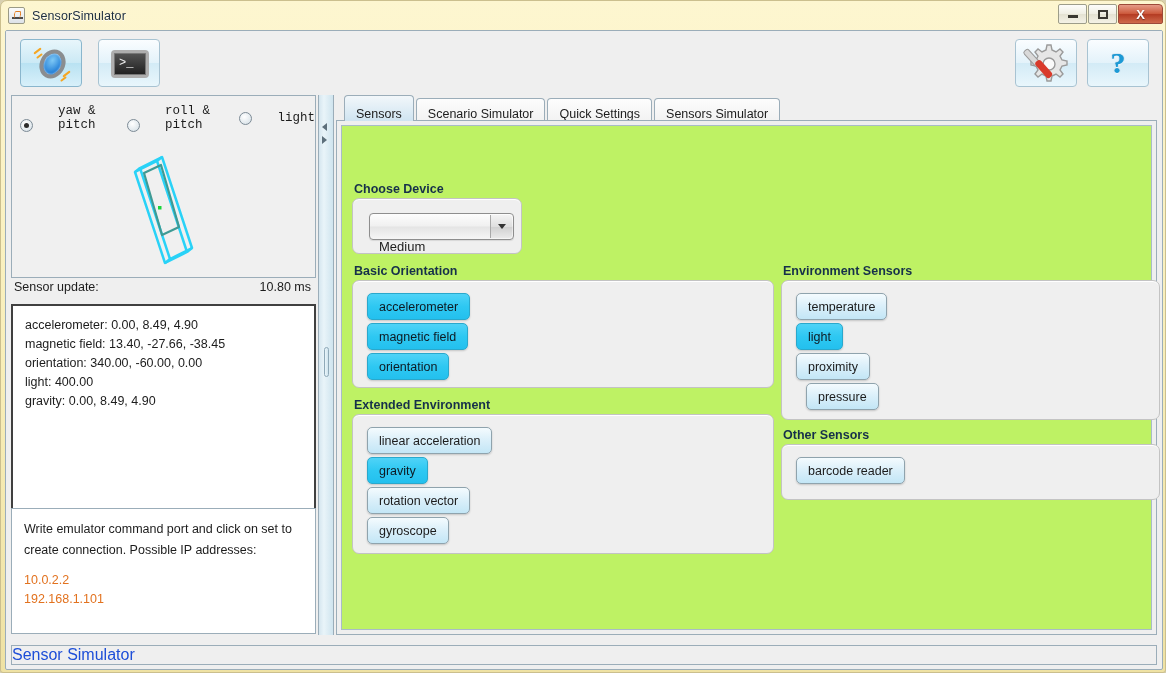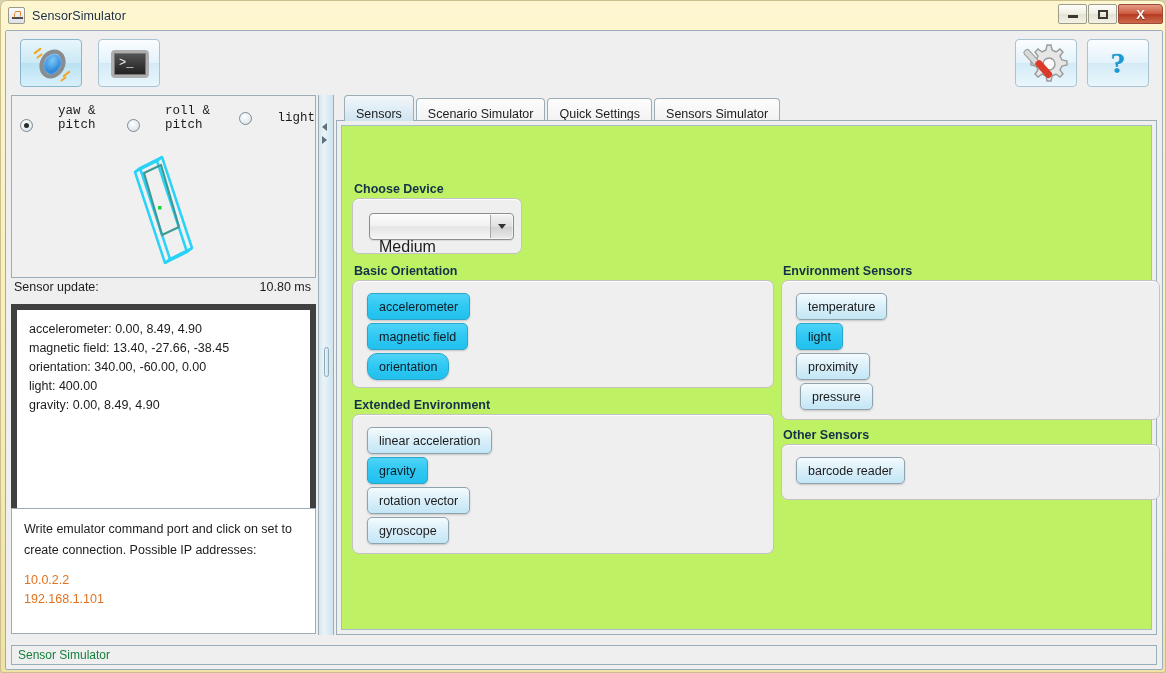--- a/index.html
+++ b/index.html
@@ -176,21 +176,21 @@
 
   #sensor-update-bar {
     position:absolute; left:0; top:185px; width:305px; height:22px;
     display:flex; align-items:flex-start; justify-content:space-between;
     padding: 0 5px 0 3px;
     font-size: 12.5px; color:#1c1c1c;
   }
 
   #readout {
     position:absolute; left:0; top:209px; width:305px; height:238px;
-    background:#ffffff; border:6px solid #404040;
+    background:#ffffff; border:2px solid #404040;
     padding: 10px 12px; overflow:hidden;
   }
   #readout div { font-size: 12.5px; color:#1c1c1c; line-height: 19px; white-space: nowrap; }
 
   #msgbox {
     position:absolute; left:0; top:413px; width:305px; height:126px;
     background:#ffffff; border:1px solid #9badb9;
     padding: 10px 12px; overflow:hidden;
   }
   #msgbox .txt { font-size: 12.5px; color:#1c1c1c; line-height: 21px; }
@@ -262,21 +262,21 @@
 
   
   #combo {
     position:absolute; left: 16px; top: 14px;
     width: 145px; height: 27px;
     border: 1px solid #8e8e8e; border-radius: 4px;
     background: linear-gradient(180deg,#fdfdfd 0%,#f0f0f0 48%,#e4e4e4 52%,#f6f6f6 100%);
     display:flex; align-items:center; cursor:pointer;
     box-shadow: 0 1px 1px rgba(0,0,0,.1);
   }
-  #combo .val { font-size: 16px; color:#1c1c1c; margin-left: 9px; margin-top: 40px; }
+  #combo .val { font-size: 13px; color:#1c1c1c; margin-left: 9px; margin-top: 40px; }
   #combo .arrowbox {
     position:absolute; right: 1px; top: 1px; width: 22px; height: 23px;
     border-left: 1px solid #a8a8a8; border-radius: 0 3px 3px 0;
     background: linear-gradient(180deg,#f3f3f3 0%,#dfdfdf 50%,#d0d0d0 52%,#e9e9e9 100%);
     display:flex; align-items:center; justify-content:center;
   }
   #combo .arrowbox .car {
     width:0;height:0;border-left:4px solid transparent;border-right:4px solid transparent;
     border-top:5px solid #333;
   }
@@ -297,21 +297,21 @@
     color:#0e1a22;
   }
 
   
   #statusbar {
     position:absolute; left: 5px; bottom: 4px; width: 1146px; height: 20px;
     border: 1px solid #9badb9;
     background: #efefef;
     display:flex; align-items:center;
   }
-  #statusbar .st { font-size: 12px; color:#15803d; margin-left: 6px; }
+  #statusbar .st { font-size: 16px; color:#1d4ed8; }
 </style>
 </head>
 <body>
 
 <div id="window">
 
   <div id="titlebar">
     <div id="app-icon"></div>
     <div id="title-text">SensorSimulator</div>
     <div id="winbtns">
@@ -461,21 +461,21 @@
             </div>
 
             <div class="grouplabel" style="left:12px; top:138px;">Basic Orientation</div>
             <div class="groupbox" style="left:10px; top:154px; width:422px; height:108px;">
               <div class="sbtn active" style="left:14px; top:12px;">
                 <span>accelerometer</span>
               </div>
               <div class="sbtn active" style="left:14px; top:42px;">
                 <span>magnetic field</span>
               </div>
-              <div class="sbtn active" style="left:14px; top:72px;border-radius:10px;">
+              <div class="sbtn active" style="left:14px; top:72px;">
                 <span>orientation</span>
               </div>
             </div>
 
             <div class="grouplabel" style="left:12px; top:272px;">Extended Environment</div>
             <div class="groupbox" style="left:10px; top:288px; width:422px; height:140px;">
               <div class="sbtn" style="left:14px; top:12px;">
                 <span>linear acceleration</span>
               </div>
               <div class="sbtn active" style="left:14px; top:42px;">
@@ -493,21 +493,21 @@
             <div class="groupbox" style="left:439px; top:154px; width:379px; height:140px;">
               <div class="sbtn" style="left:14px; top:12px;">
                 <span>temperature</span>
               </div>
               <div class="sbtn active" style="left:14px; top:42px;">
                 <span>light</span>
               </div>
               <div class="sbtn" style="left:14px; top:72px;">
                 <span>proximity</span>
               </div>
-              <div class="sbtn" style="left:18px; top:102px;">
+              <div class="sbtn" style="left:24px; top:102px;">
                 <span>pressure</span>
               </div>
             </div>
 
             <div class="grouplabel" style="left:441px; top:302px;">Other Sensors</div>
             <div class="groupbox" style="left:439px; top:318px; width:379px; height:56px;">
               <div class="sbtn" style="left:14px; top:12px;">
                 <span>barcode reader</span>
               </div>
             </div>

